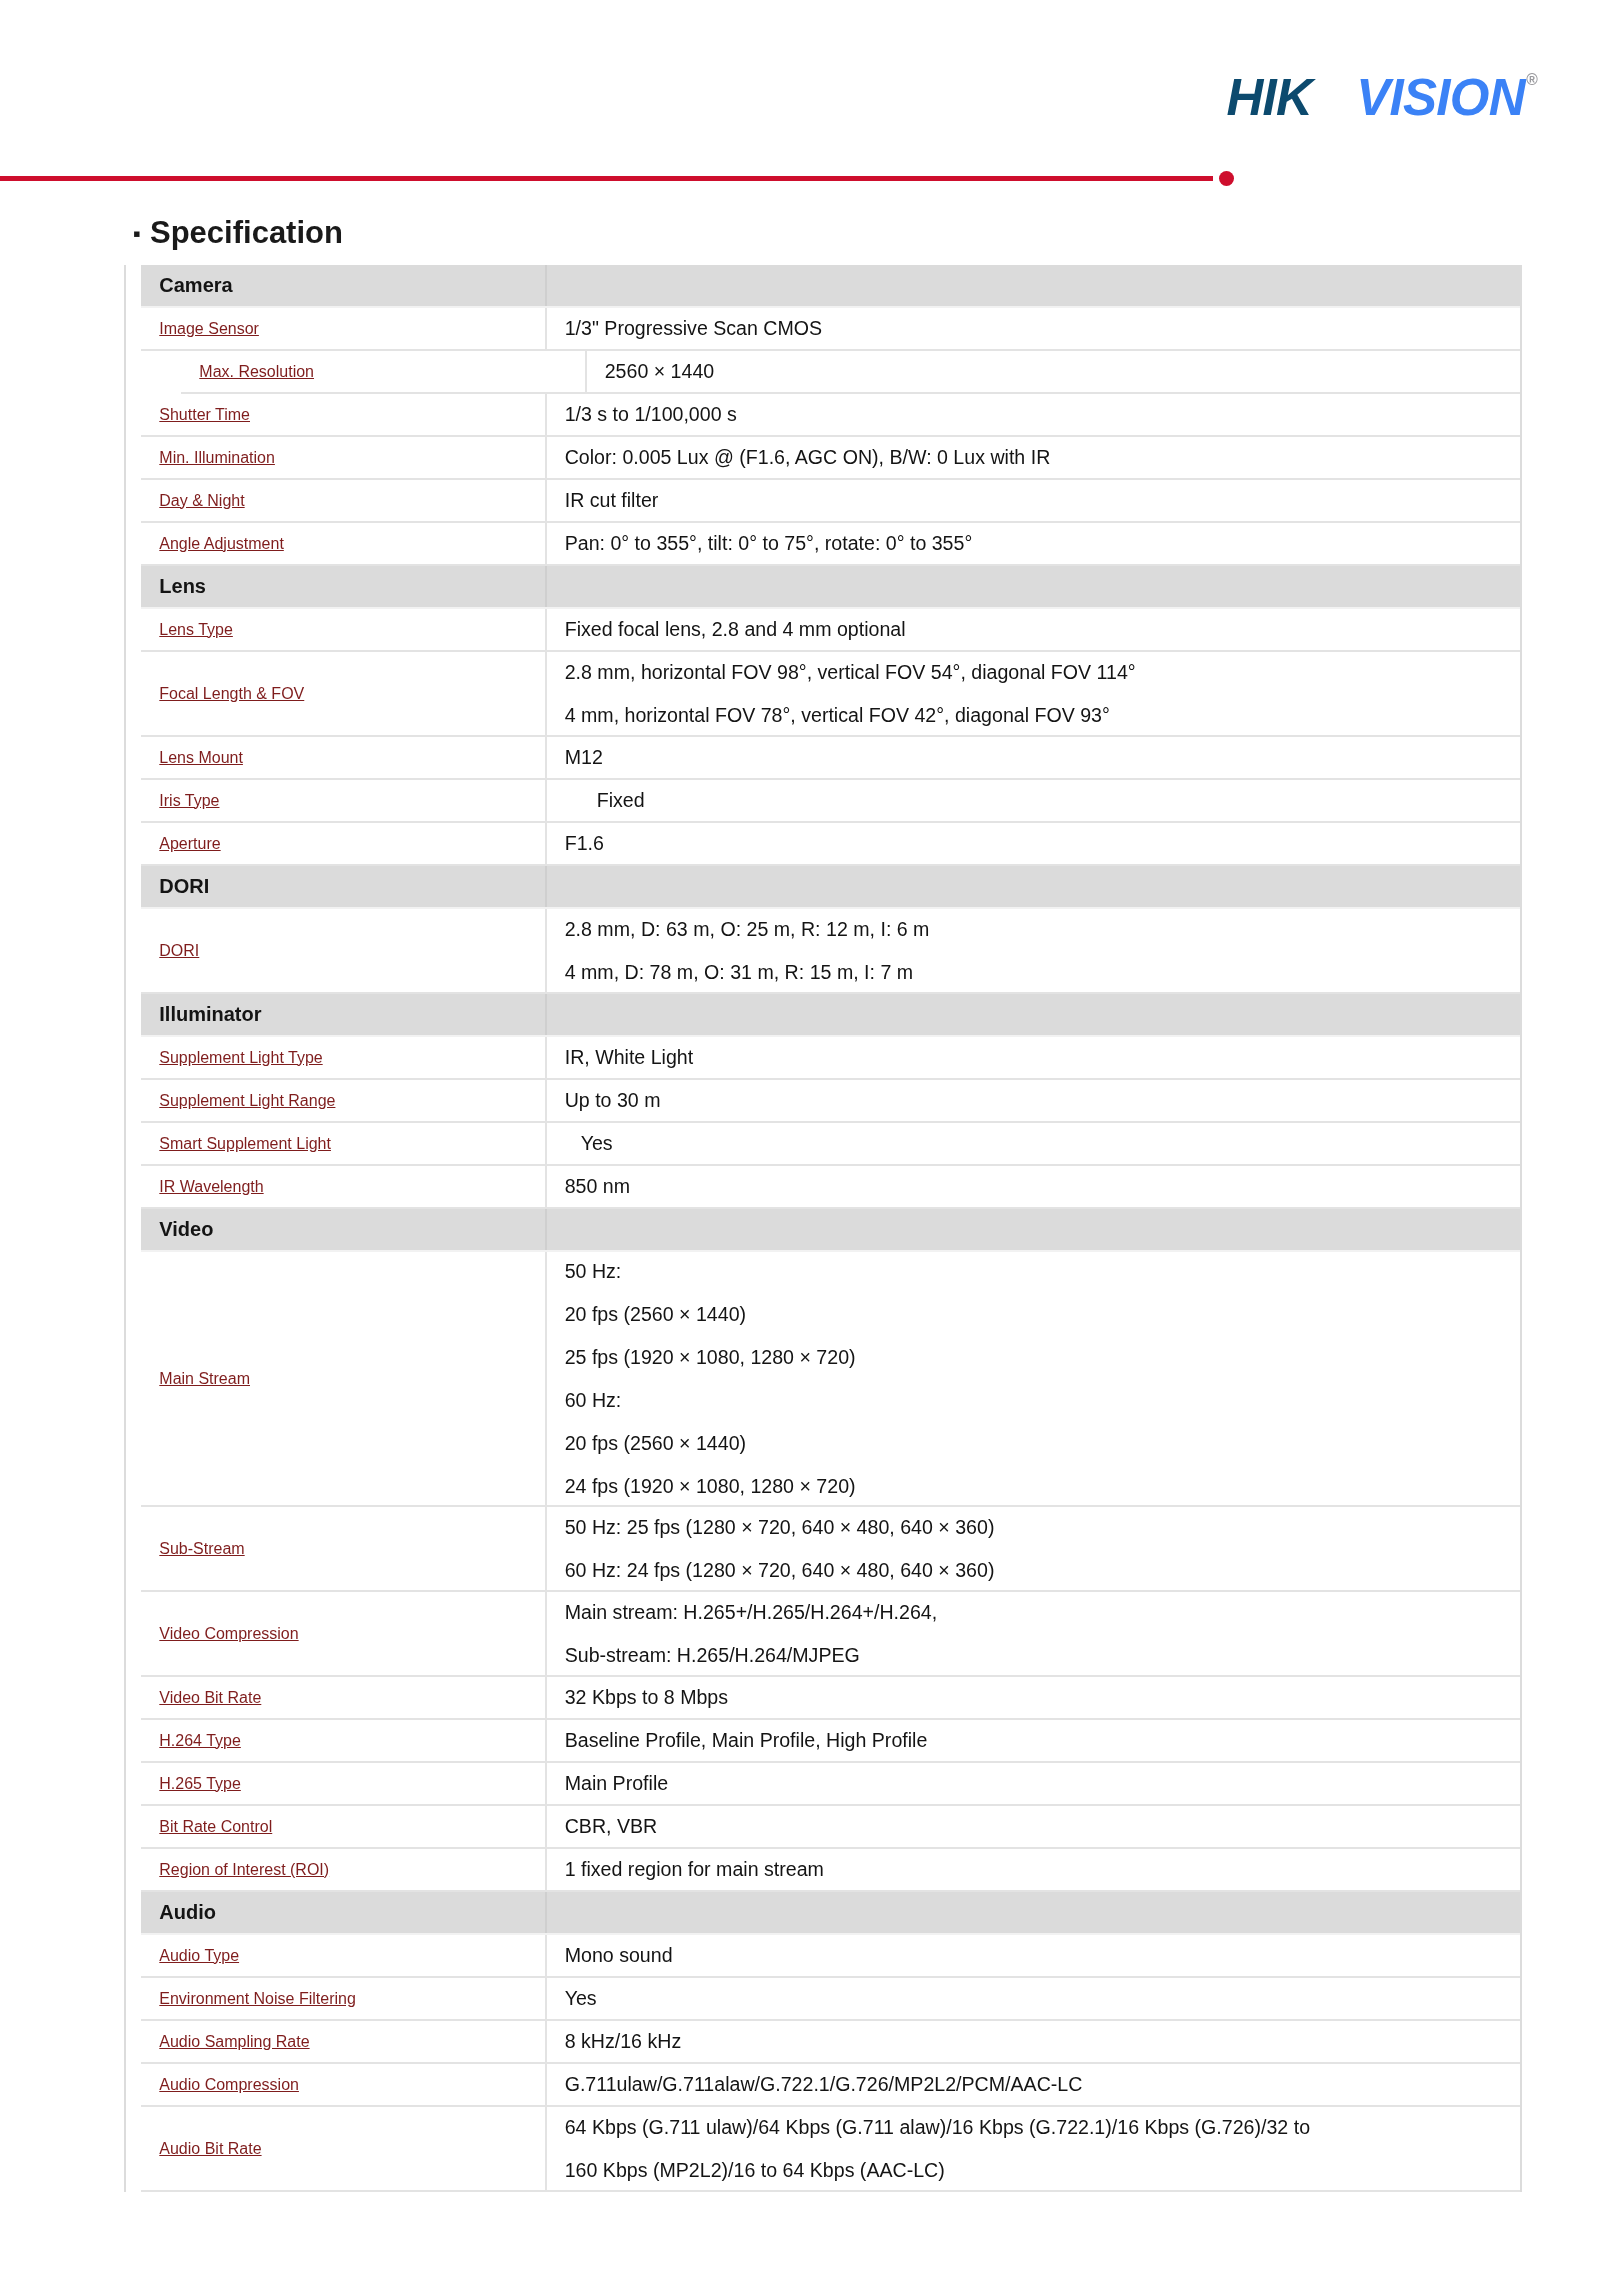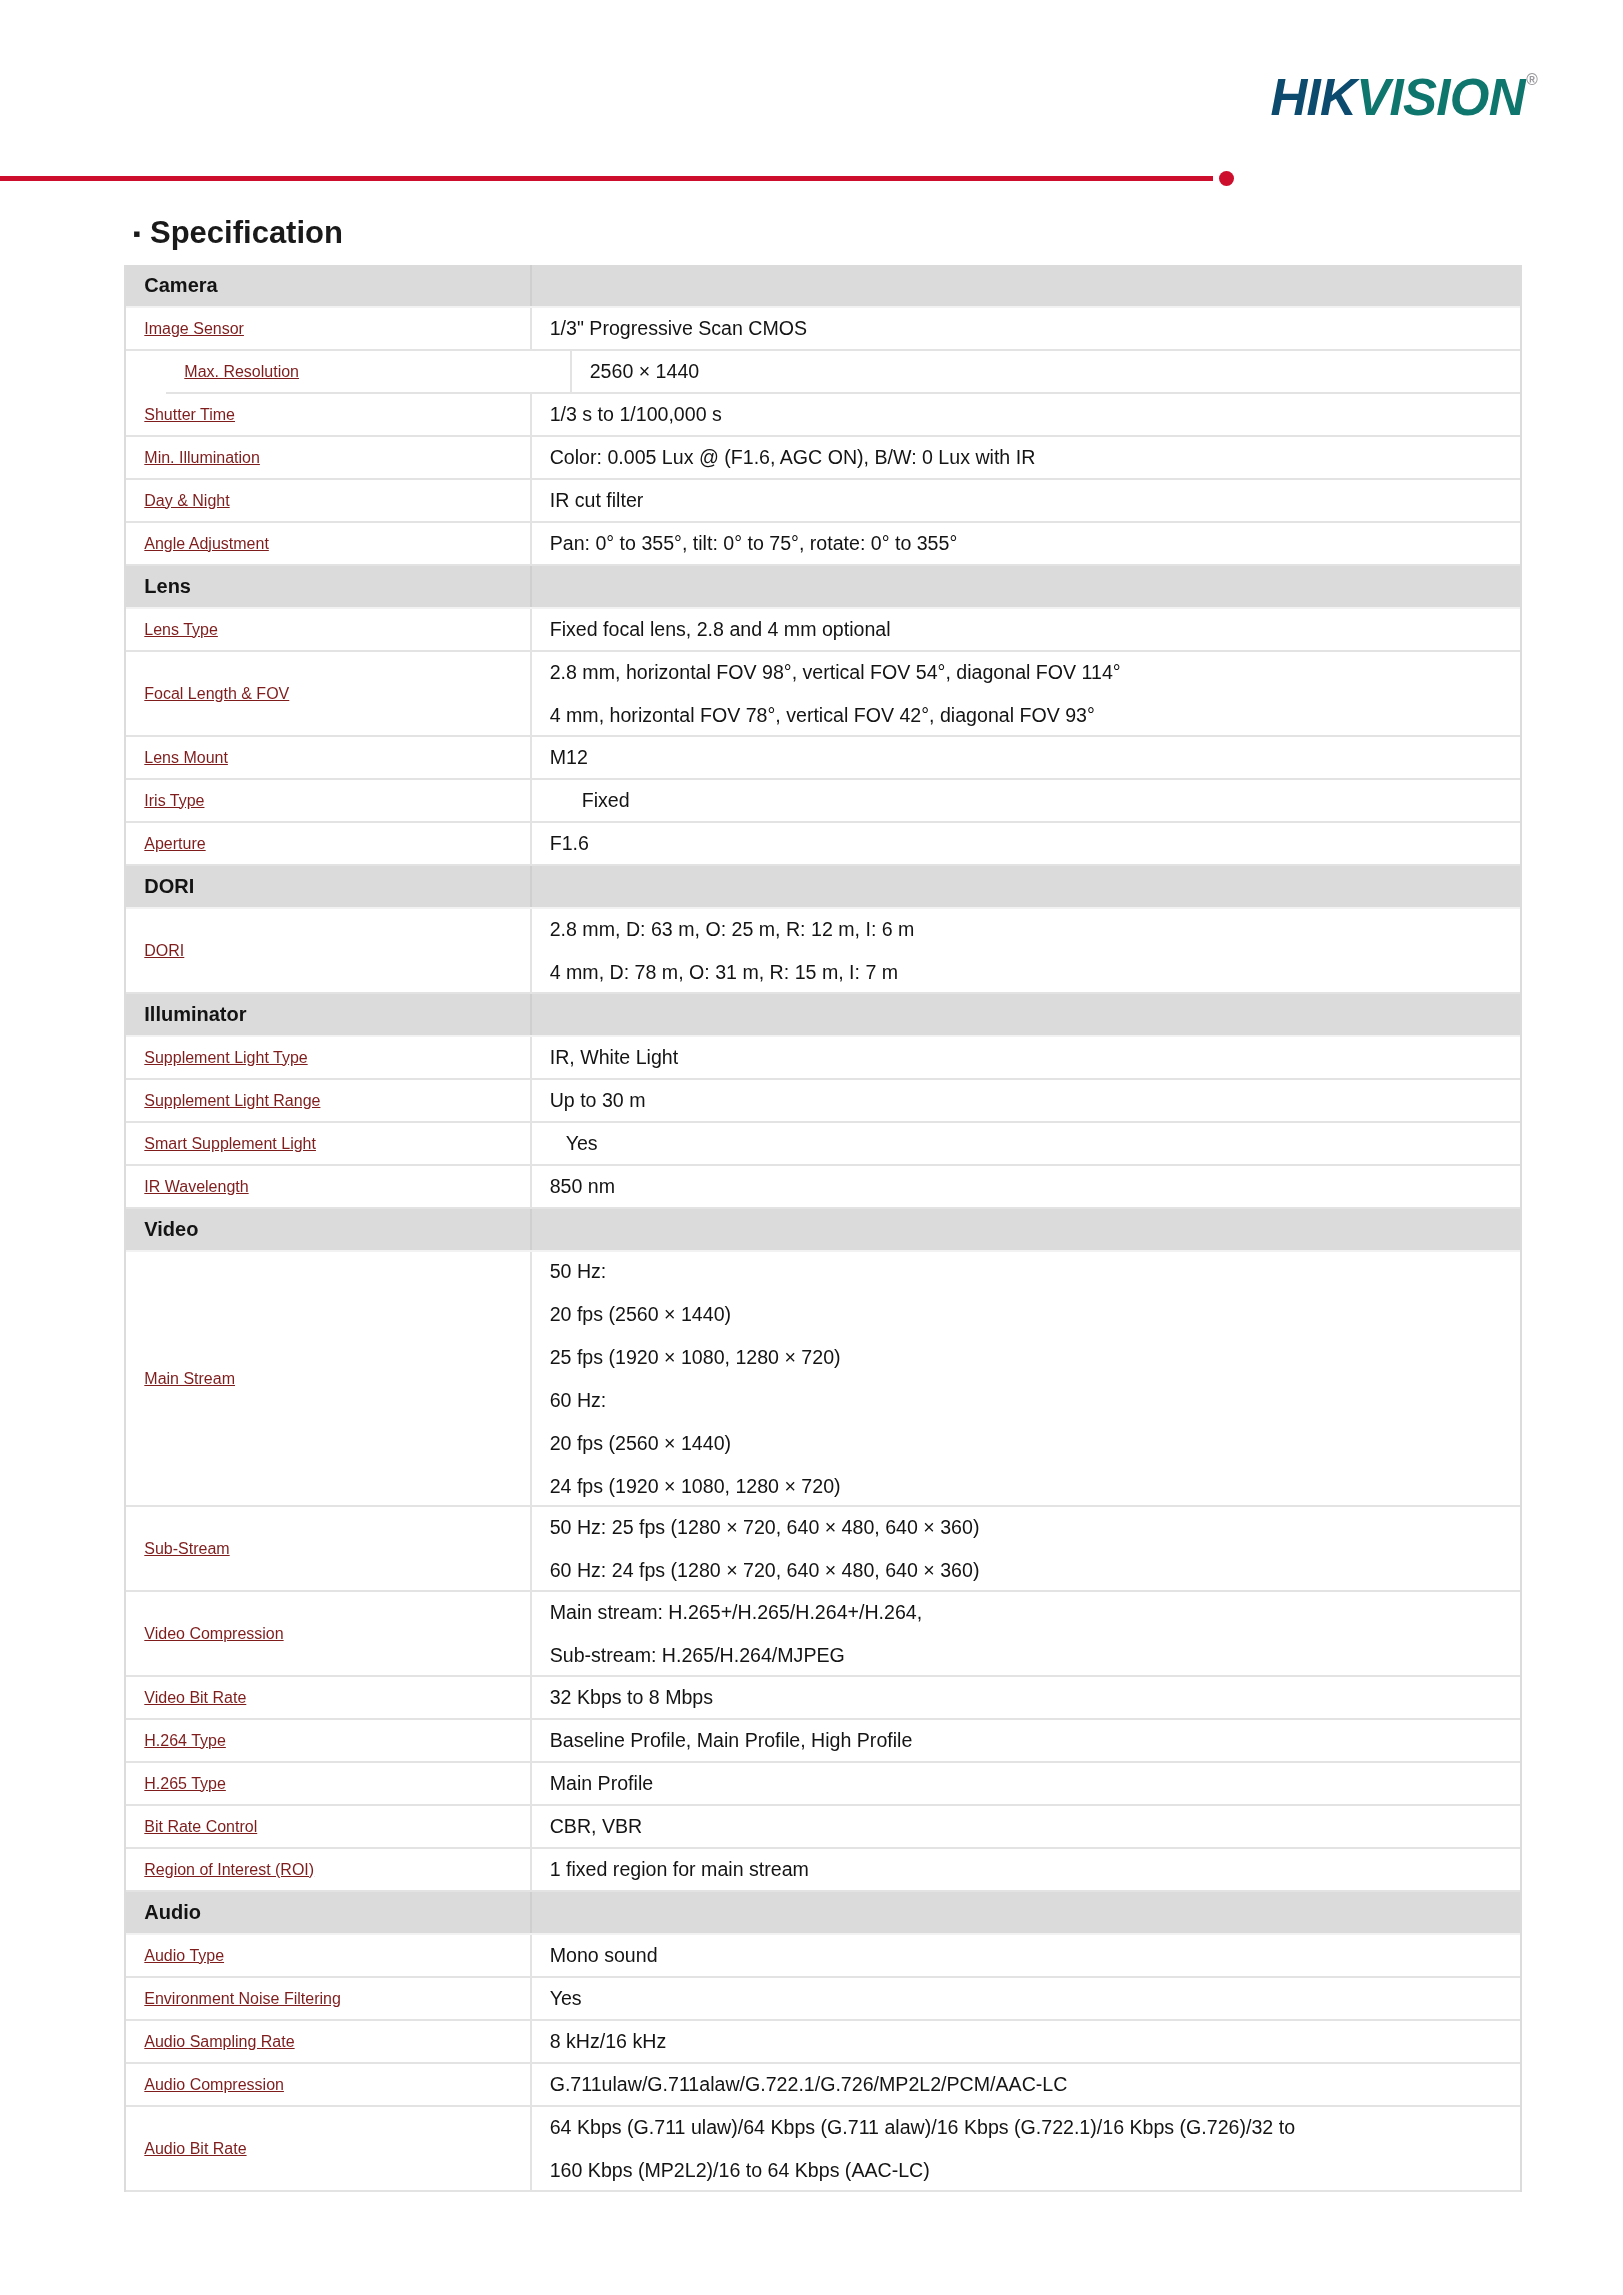--- a/index.html
+++ b/index.html
@@ -17,21 +17,21 @@
     position:absolute;
     top:68px;
     right:86px;
     font-style:italic;
     font-weight:bold;
     font-size:51px;
     letter-spacing:-0.7px;
     white-space:nowrap;
   }
   .logo .hik{color:#0c4a6e;}
-  .logo .vision{color:#0f766e;}
+  .logo .vision{color:#3b82f6;margin-left:44px;}
   .logo .reg{
     font-size:15.7px;
     color:#9a9a9e;
     font-style:normal;
     vertical-align:top;
     position:relative;
     top:2.6px;
     margin-left:1.3px;
   }
   
@@ -75,20 +75,21 @@
   }
   
   .spec-table{
     position:absolute;
     left:124px;
     top:265px;
     width:1398px;
     border-left:2px solid #dcdcdc;
     border-right:2px solid #dcdcdc;
     box-sizing:border-box;
+    padding-left:15px;
   }
   .sec-row{
     display:flex;
     box-sizing:border-box;
     height:43px;
     background:#dbdbdb;
     border-bottom:2px solid #f2f2f2;
     overflow:hidden;
   }
   .sec-row .sec-label{

